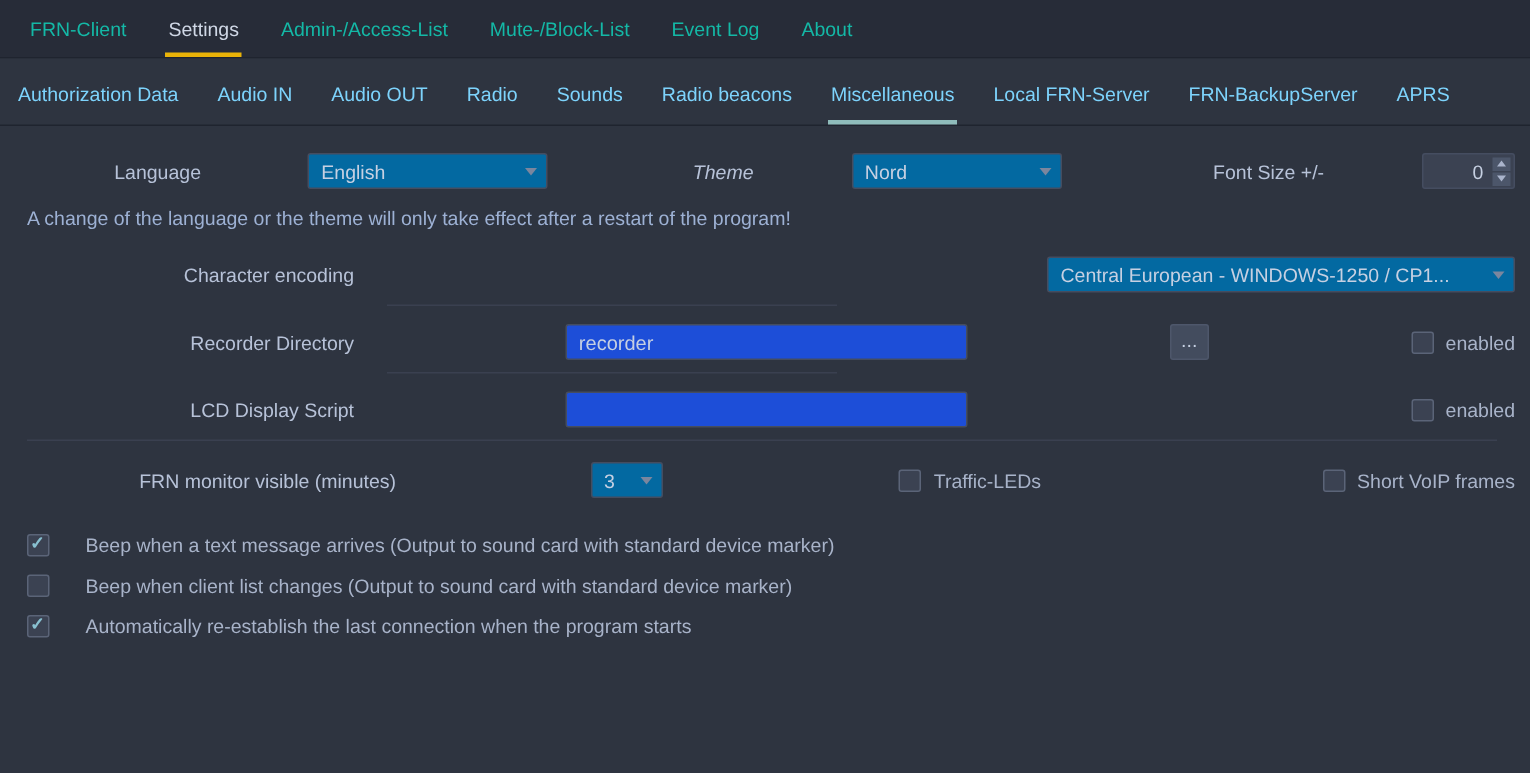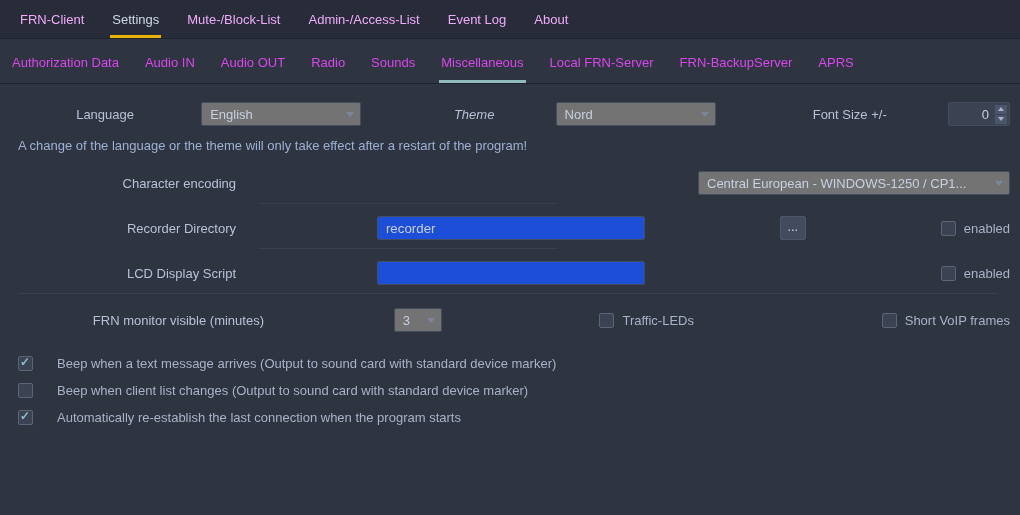--- a/index.html
+++ b/index.html
@@ -16,39 +16,39 @@
   
   .primary-tabs {
     display: flex;
     gap: 24px;
     padding: 6px 18px 0 18px;
     background: #272c38;
     border-bottom: 1px solid #1f242f;
   }
   .primary-tab {
     padding: 6px 2px 8px 2px;
-    color: #f0abfc;
+    color: #14b8a6;
     cursor: pointer;
   }
   .primary-tab.active {
     color: #d0d8e6;
     border-bottom: 3px solid #eab308;
   }
 
   
   .secondary-tabs {
     display: flex;
     gap: 22px;
     padding: 12px 10px 0 10px;
     background: #2e3440;
     border-bottom: 1px solid #1f242f;
   }
   .secondary-tab {
     padding: 4px 2px 10px 2px;
-    color: #d946ef;
+    color: #7dd3fc;
     cursor: pointer;
     white-space: nowrap;
   }
   .secondary-tab.active {
     border-bottom: 3px solid #8fbcbb;
   }
 
   
   .page {
     padding: 18px 10px 10px 10px;
@@ -64,21 +64,21 @@
 
   .label-col {
     width: 232px;
     text-align: right;
     color: #b7c2d8;
     padding-right: 6px;
   }
 
   
   .select {
-    background: #737373;
+    background: #0369a1;
     border: 1px solid #454d60;
     height: 24px;
     display: inline-flex;
     align-items: center;
     padding: 0 22px 0 8px;
     color: #c6d0e2;
     position: relative;
     border-radius: 2px;
     cursor: pointer;
   }
@@ -86,21 +86,21 @@
     content: "";
     position: absolute;
     right: 6px;
     top: 9px;
     width: 0; height: 0;
     border-left: 4px solid transparent;
     border-right: 4px solid transparent;
     border-top: 5px solid #7b869e;
   }
   .w-lang { width: 160px; }
-  .w-theme { width: 160px; }
+  .w-theme { width: 140px; }
   .w-enc { width: 312px; }
   .w-min { width: 48px; }
 
   
   .txt {
     background: #1d4ed8;
     border: 1px solid #454d60;
     height: 24px;
     color: #c6d0e2;
     padding: 0 8px;
@@ -216,32 +216,33 @@
     padding: 6px 8px;
     cursor: pointer;
   }
 </style>
 </head>
 <body>
 
 <div class="primary-tabs">
   <div class="primary-tab"><span>FRN-Client</span></div>
   <div class="primary-tab active"><span>Settings</span></div>
+  <div class="primary-tab"><span>Admin-/Access-List</span></div>
   <div class="primary-tab"><span>Mute-/Block-List</span></div>
-  <div class="primary-tab"><span>Admin-/Access-List</span></div>
   <div class="primary-tab"><span>Event Log</span></div>
   <div class="primary-tab"><span>About</span></div>
 </div>
 
 <div class="secondary-tabs">
   <div class="secondary-tab"><span>Authorization Data</span></div>
   <div class="secondary-tab"><span>Audio IN</span></div>
   <div class="secondary-tab"><span>Audio OUT</span></div>
   <div class="secondary-tab"><span>Radio</span></div>
   <div class="secondary-tab"><span>Sounds</span></div>
+  <div class="secondary-tab"><span>Radio beacons</span></div>
   <div class="secondary-tab active"><span>Miscellaneous</span></div>
   <div class="secondary-tab"><span>Local FRN-Server</span></div>
   <div class="secondary-tab"><span>FRN-BackupServer</span></div>
   <div class="secondary-tab"><span>APRS</span></div>
 </div>
 
 <div class="page">
 
   <div class="row">
     <div class="label-col" style="width:130px;">Language</div>

